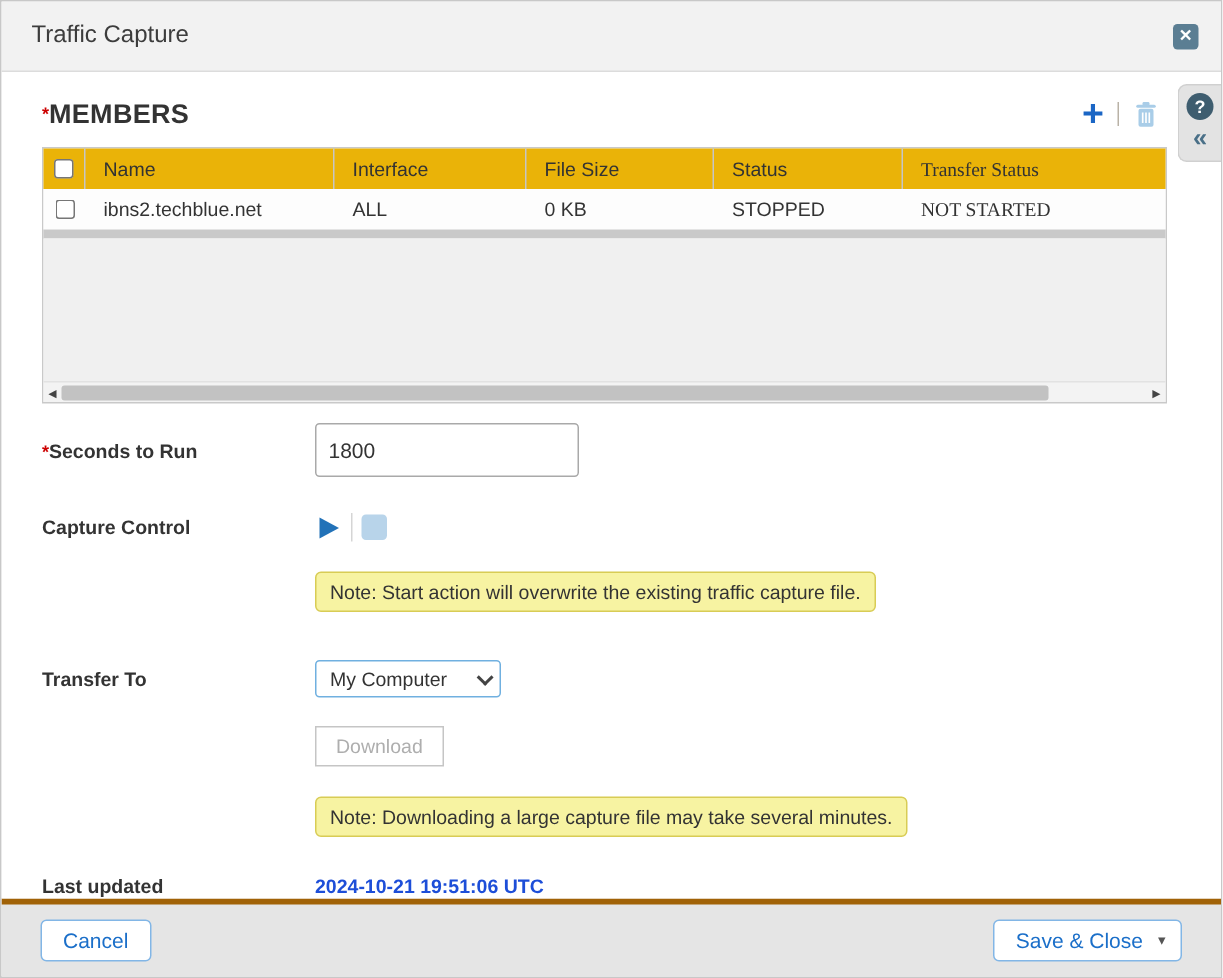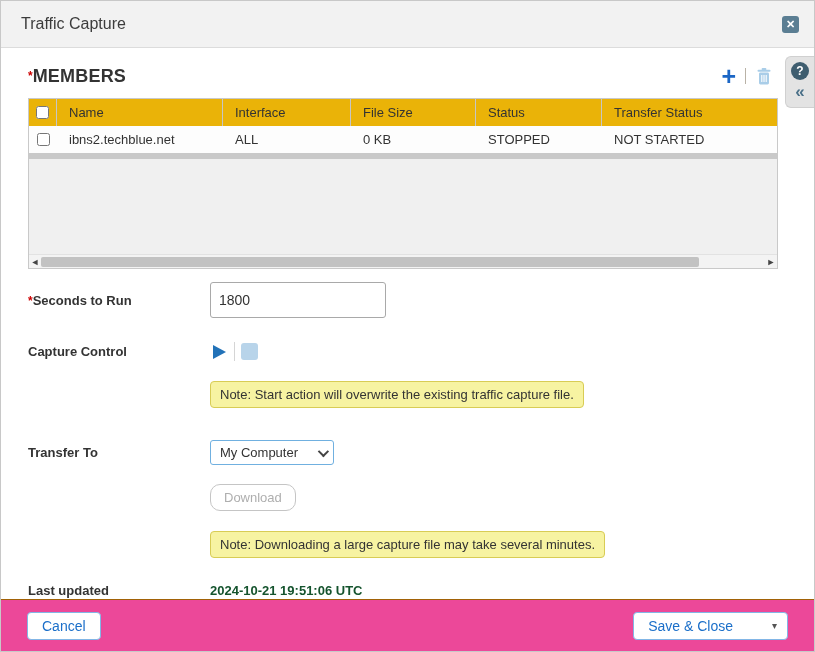--- a/index.html
+++ b/index.html
@@ -83,21 +83,21 @@
   .members-table {
     border: 1px solid #c9c9c9;
     width: 100%;
   }
   .t-head { display: flex; height: 27px; background: #eab308; align-items: stretch; }
   .t-col {
     display: flex; align-items: center;
     padding-left: 12px; font-size: 13px; color: #333;
     border-right: 1px solid #c6c6c6;
   }
-  .t-col:last-child { border-right: none; }
+  .t-col:last-child { border-right: none; font-family: Liberation Serif, serif; }
   .c-check { flex: 0 0 28px; justify-content: center; padding-left: 0; }
   .c-name { flex: 0 0 166px; }
   .c-iface { flex: 0 0 128px; }
   .c-size { flex: 0 0 125px; }
   .c-status { flex: 0 0 126px; }
   .c-tstatus { flex: 1 1 auto; }
   .t-row { display: flex; height: 27px; background: #fdfdfd; align-items: center; }
   .t-row .t-col { border-right: none; }
   .t-strip { height: 6px; background: #c9c9c9; }
   .t-empty { height: 95px; background: #f0f0f0; }
@@ -155,47 +155,47 @@
   .select-box .sel-text { flex: 1 1 auto; }
   .chev-down {
     width: 8px; height: 8px;
     border-right: 2px solid #444; border-bottom: 2px solid #444;
     transform: rotate(45deg) translateY(-2px);
   }
   .download-btn {
     margin-left: 182px; margin-top: 19px;
     display: inline-block; width: fit-content;
     background: #ffffff;
-    border: 1px solid #c5c5c5; border-radius: 10px;
+    border: 1px solid #c5c5c5; border-radius: 0;
     padding: 5px 13px;
     font-size: 13px; color: #aeaeae;
     cursor: default;
   }
   .row-updated { margin-top: 25px; }
-  .updated-value { font-size: 13px; font-weight: bold; color: #14532d; text-align: center; }
+  .updated-value { font-size: 13px; font-weight: bold; color: #1d4ed8; text-align: center; }
 
   
   .footerbar {
     flex: 0 0 52px;
-    background: #ec4899;
-    border-top: 1px solid #a16207;
+    background: #e5e5e5;
+    border-top: 4px solid #a16207;
     display: flex; align-items: center;
     padding: 4px 26px;
   }
   .btn {
     background: #ffffff;
     border: 1px solid #82b6e6;
     border-radius: 4px;
     color: #1b6fc9; font-size: 14px;
     padding: 5px 14px;
     cursor: pointer;
     display: flex; align-items: center;
     font-family: "Liberation Sans", sans-serif;
   }
-  .save-btn { margin-left: auto; padding-right: 10px; gap: 29px; }
+  .save-btn { margin-left: auto; padding-right: 10px; }
   .save-caret { color: #555; font-size: 10px; margin-left: 10px; }
 </style>
 </head>
 <body>
 
 <div class="dialog">
 
   <div class="titlebar">
     <span class="title">Traffic Capture</span>
     <span class="close-btn">✕</span>

